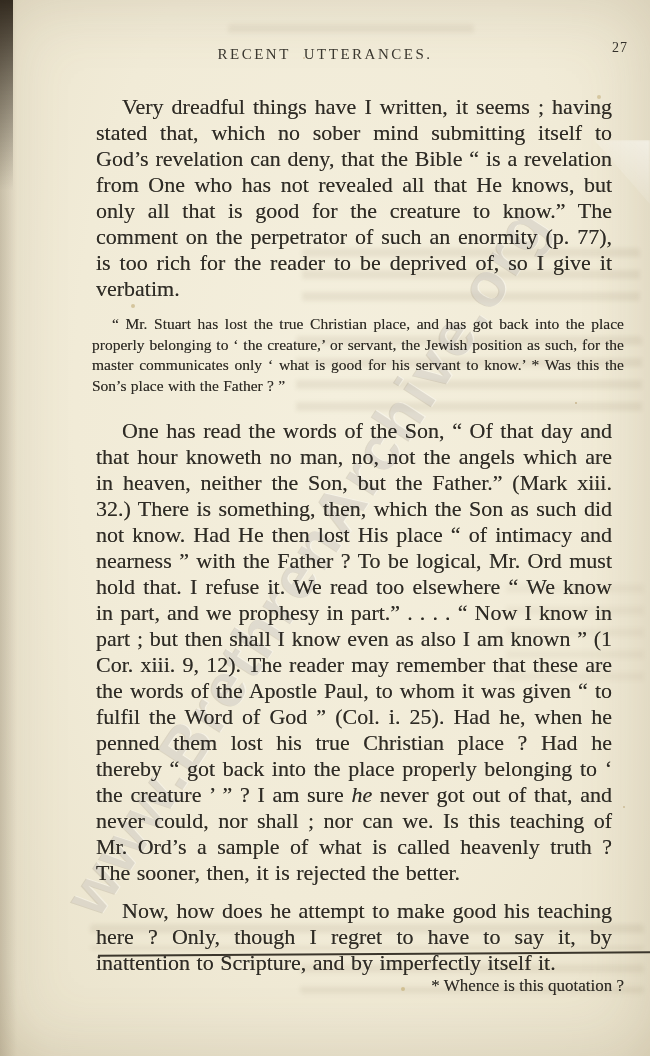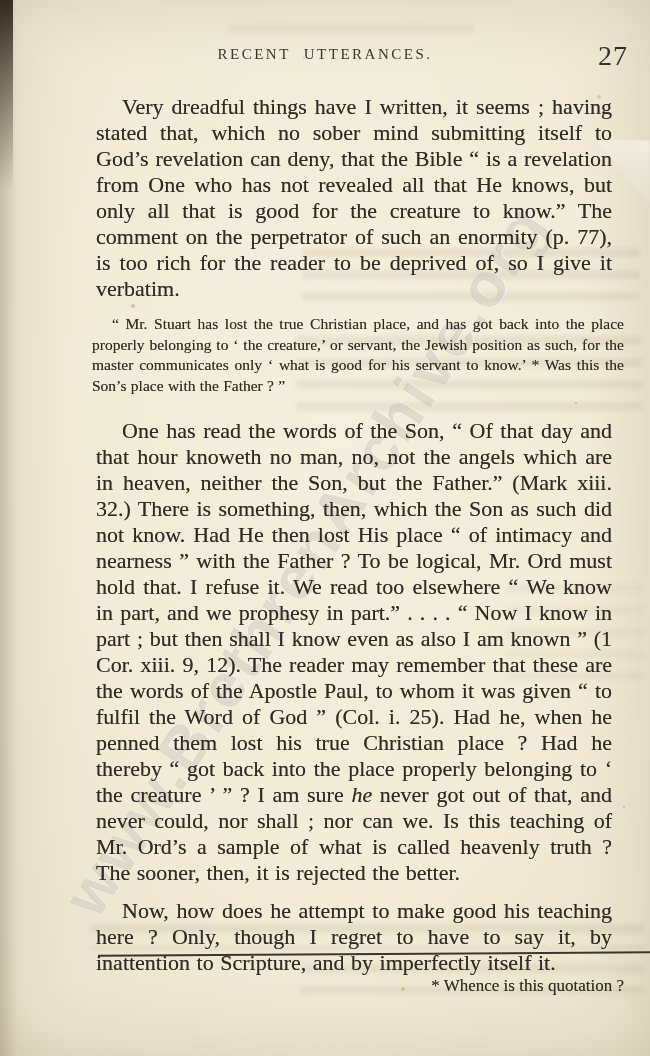--- a/index.html
+++ b/index.html
@@ -74,21 +74,21 @@
   .running-head { position: absolute; top: 46px; left: 0; width: 100%; }
   .head-title {
     text-align: center;
     font-size: 15px;
     letter-spacing: 2.5px;
     word-spacing: 7px;
     color: #3a372f;
   }
   .page-num {
     position: absolute; top: -6px; right: 22px;
-    font-size: 28px; letter-spacing: 1px; color: #33302a;
+    font-size: 14px; letter-spacing: 1px; color: #33302a;
   }
   
   .text-column {
     position: absolute; top: 82px; left: 84px; width: 540px;
     text-align: justify;
     text-shadow: 0 0 0.4px rgba(46,43,37,0.55);
   }
   .body-para {
     margin: 12px;
     font-size: 22px;

